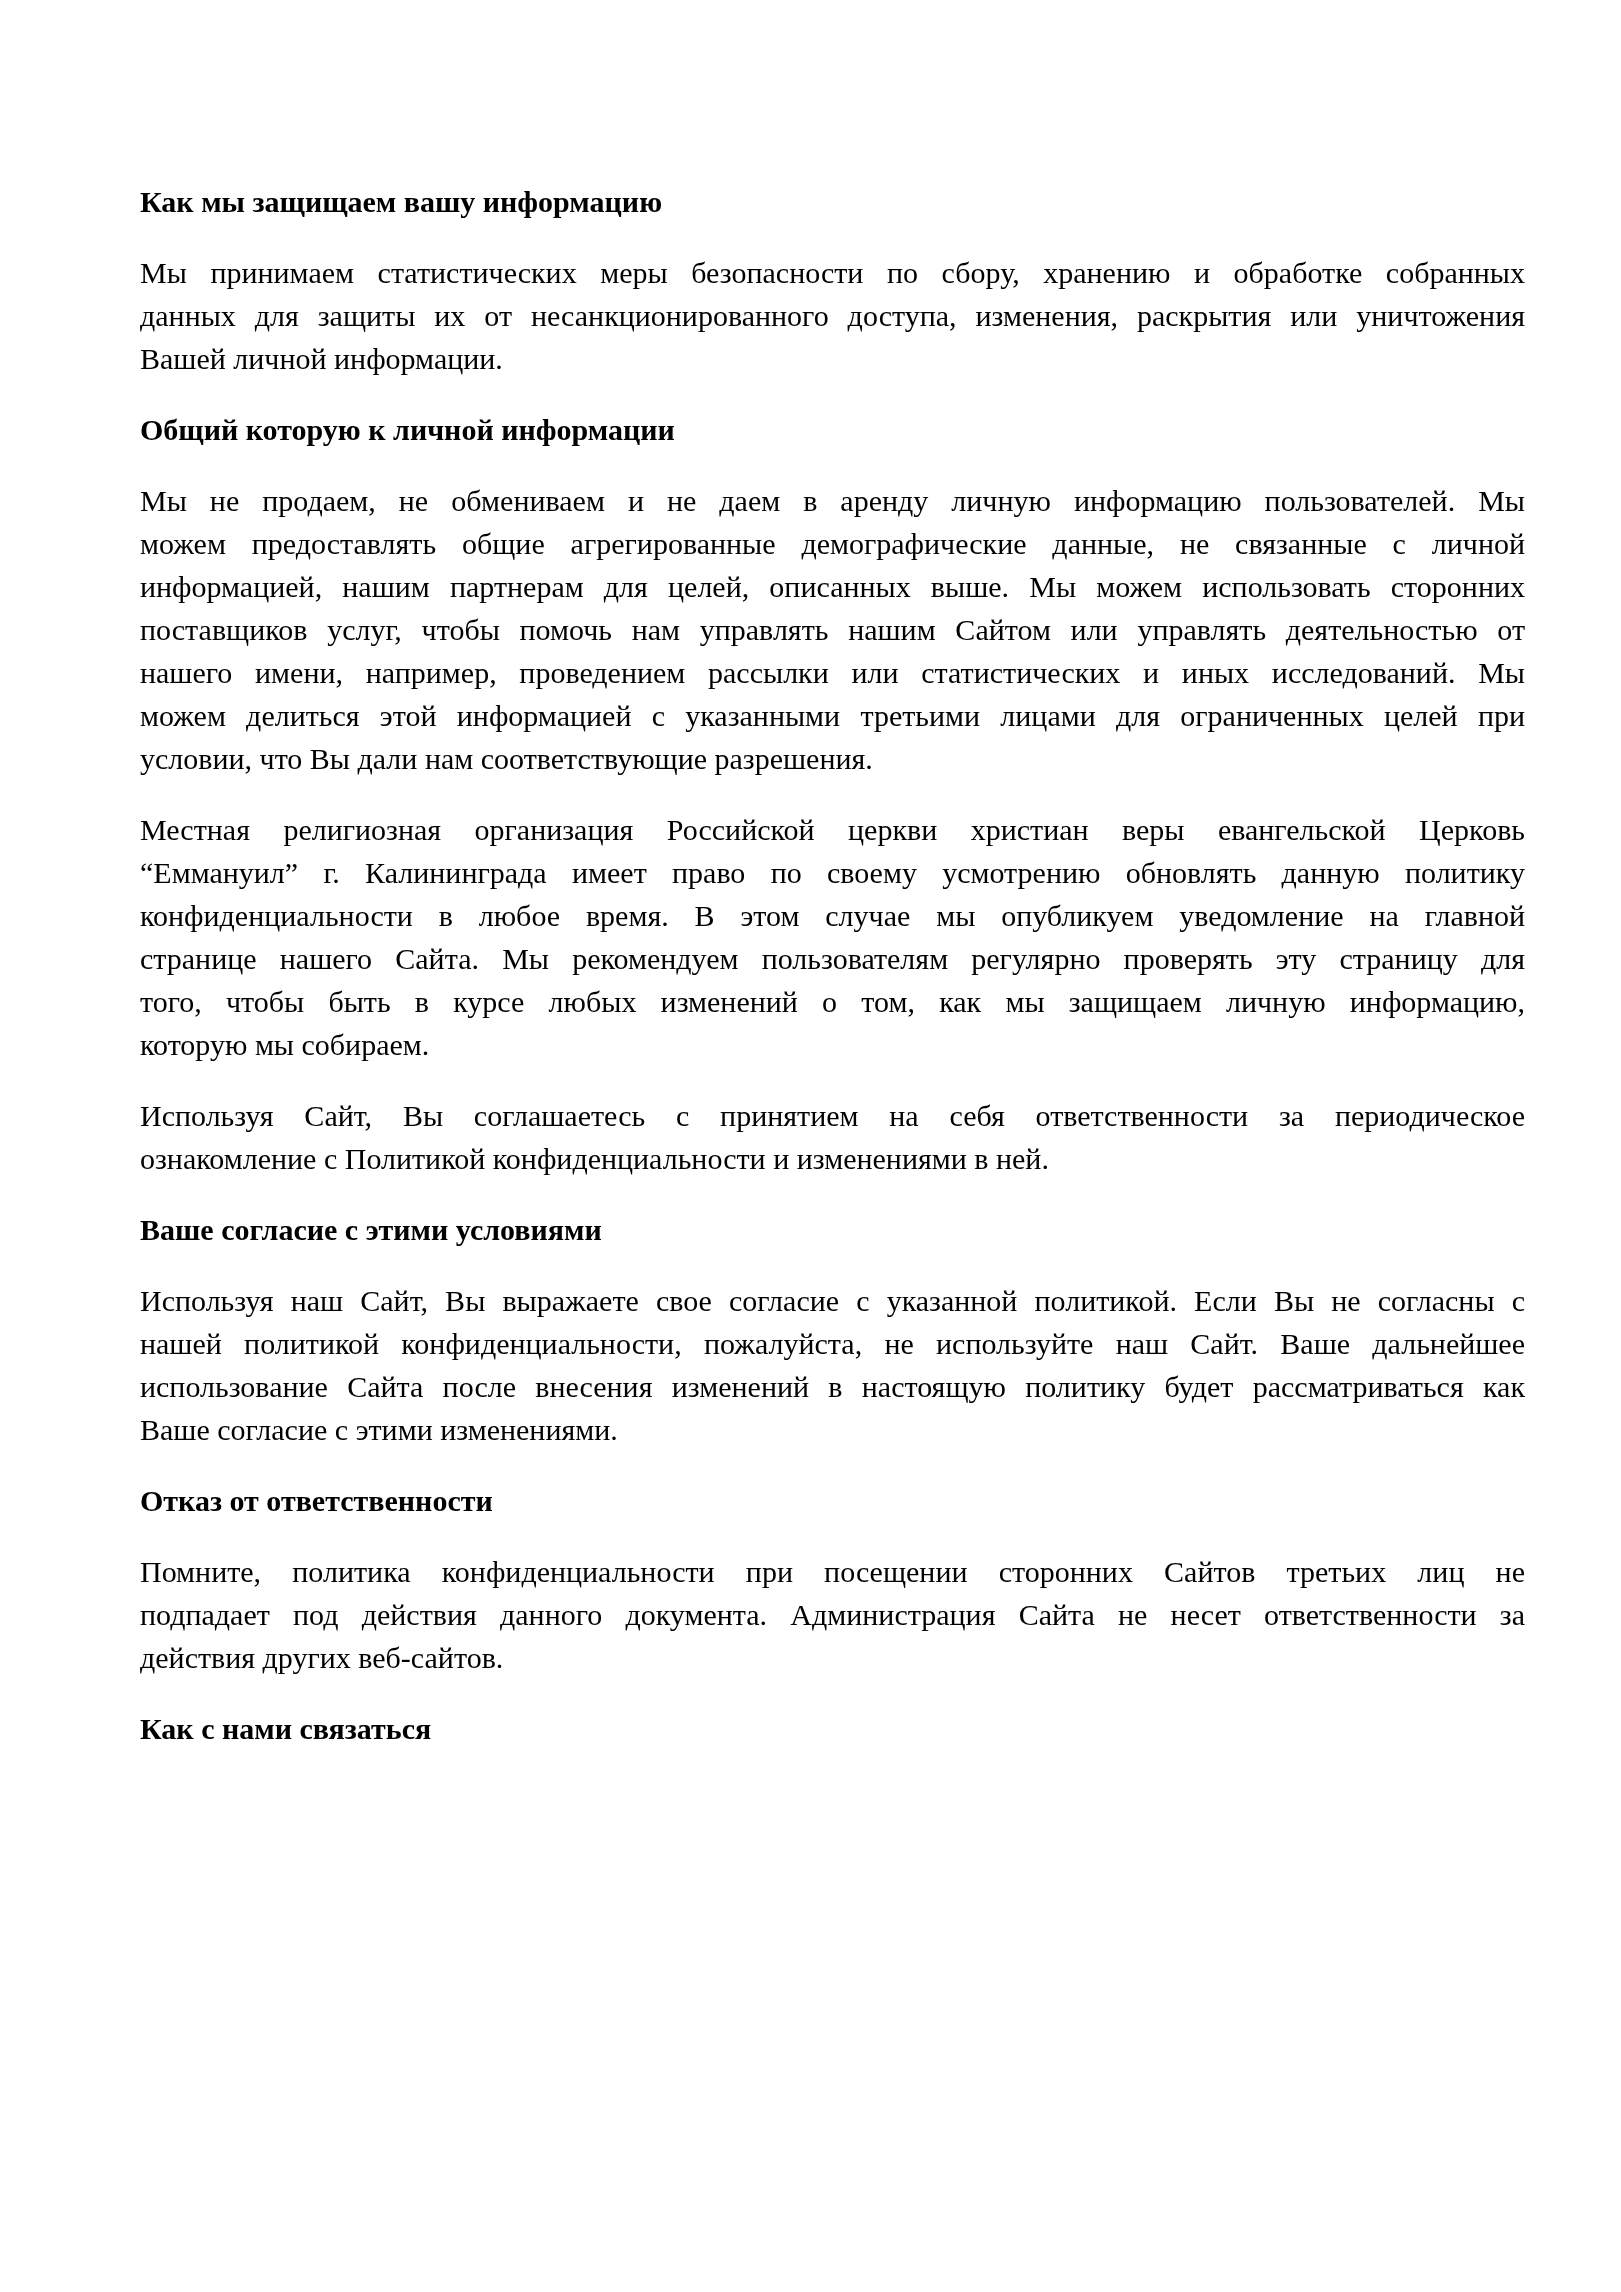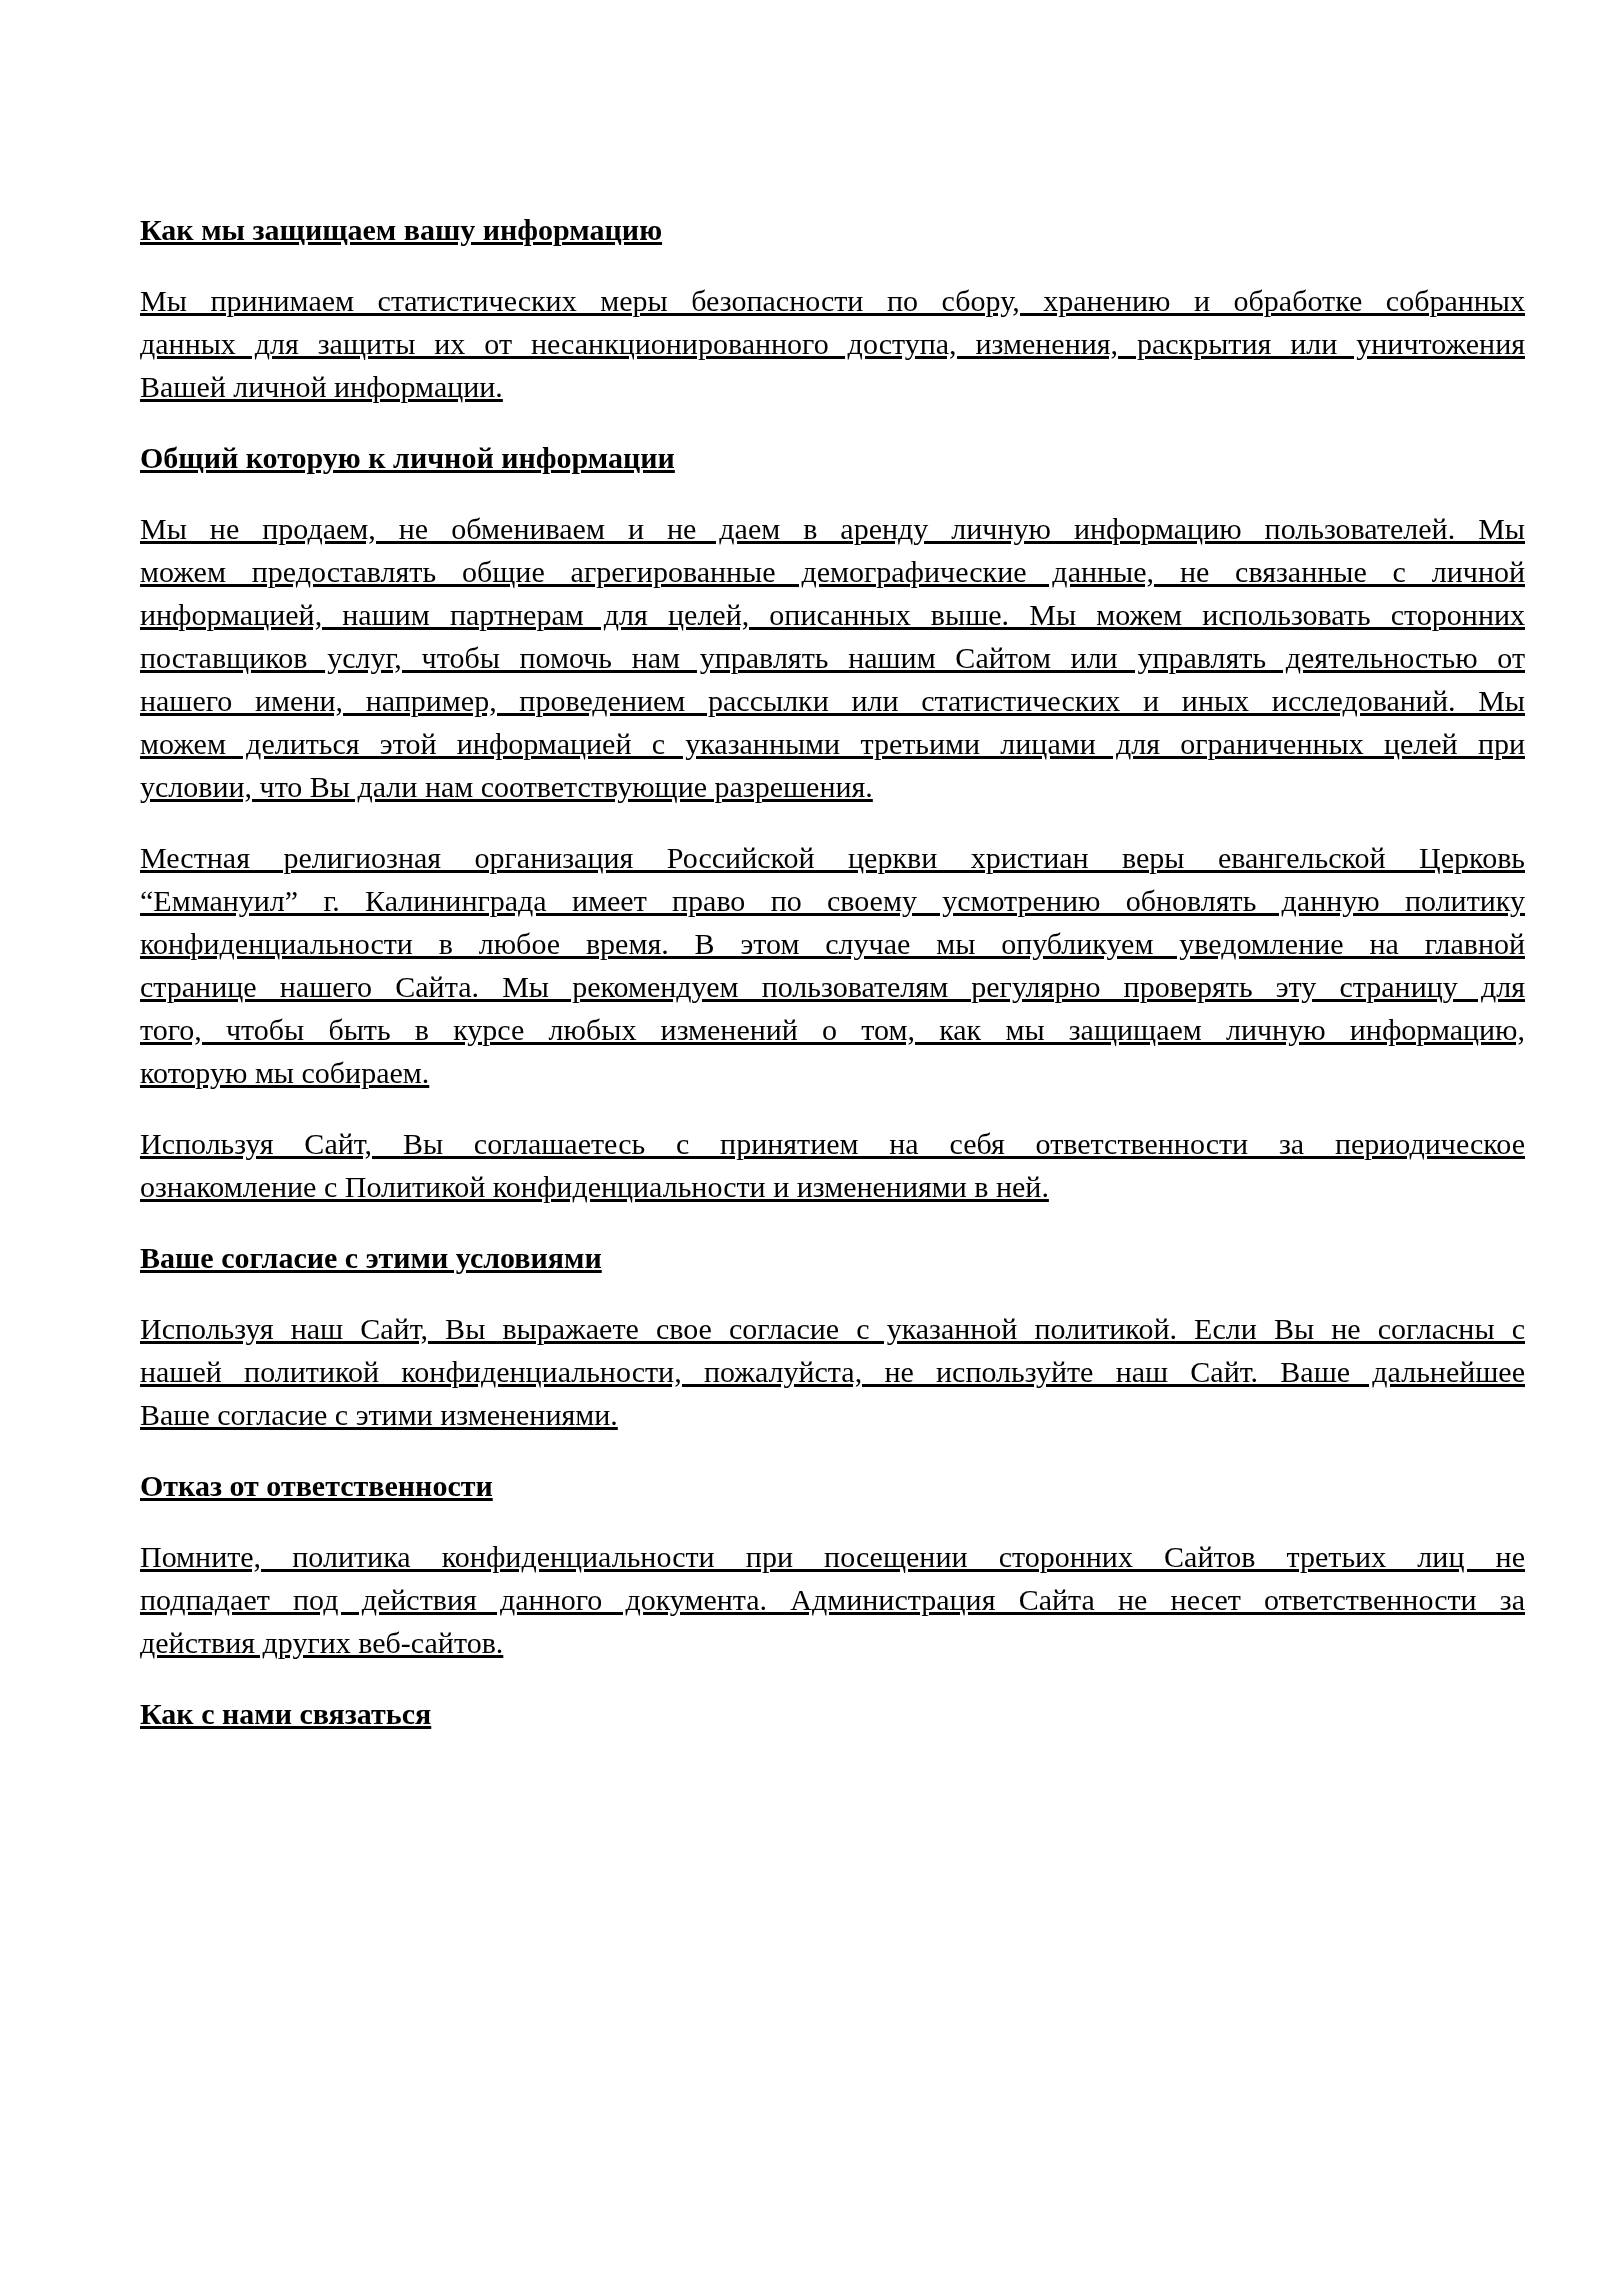--- a/index.html
+++ b/index.html
@@ -11,23 +11,22 @@
     width: 1621px;
     height: 2293px;
     position: relative;
     overflow: hidden;
     font-family: "Liberation Serif", "DejaVu Serif", serif;
     color: #000000;
   }
   .page {
     position: absolute;
     left: 140px;
-    top: 208px;
+    top: 180px;
     width: 1385px;
-    text-decoration: underline;
   }
   .block {
     margin: 0 0 28px 0;
   }
   .heading {
     font-weight: bold;
     font-size: 30px;
     line-height: 43px;
     height: 43px;
     white-space: nowrap;
@@ -80,20 +79,21 @@
   </div>
   <div class="block para">
     <div class="line">Используя Сайт, Вы соглашаетесь с принятием на себя ответственности за периодическое</div>
     <div class="line last">ознакомление с Политикой конфиденциальности и изменениями в ней.</div>
   </div>
 
   <div class="block heading">Ваше согласие с этими условиями</div>
   <div class="block para">
     <div class="line">Используя наш Сайт, Вы выражаете свое согласие с указанной политикой. Если Вы не согласны с</div>
     <div class="line">нашей политикой конфиденциальности, пожалуйста, не используйте наш Сайт. Ваше дальнейшее</div>
+    <div class="line">использование Сайта после внесения изменений в настоящую политику будет рассматриваться как</div>
     <div class="line last">Ваше согласие с этими изменениями.</div>
   </div>
 
   <div class="block heading">Отказ от ответственности</div>
   <div class="block para">
     <div class="line">Помните, политика конфиденциальности при посещении сторонних Сайтов третьих лиц не</div>
     <div class="line">подпадает под действия данного документа. Администрация Сайта не несет ответственности за</div>
     <div class="line last">действия других веб-сайтов.</div>
   </div>
 

